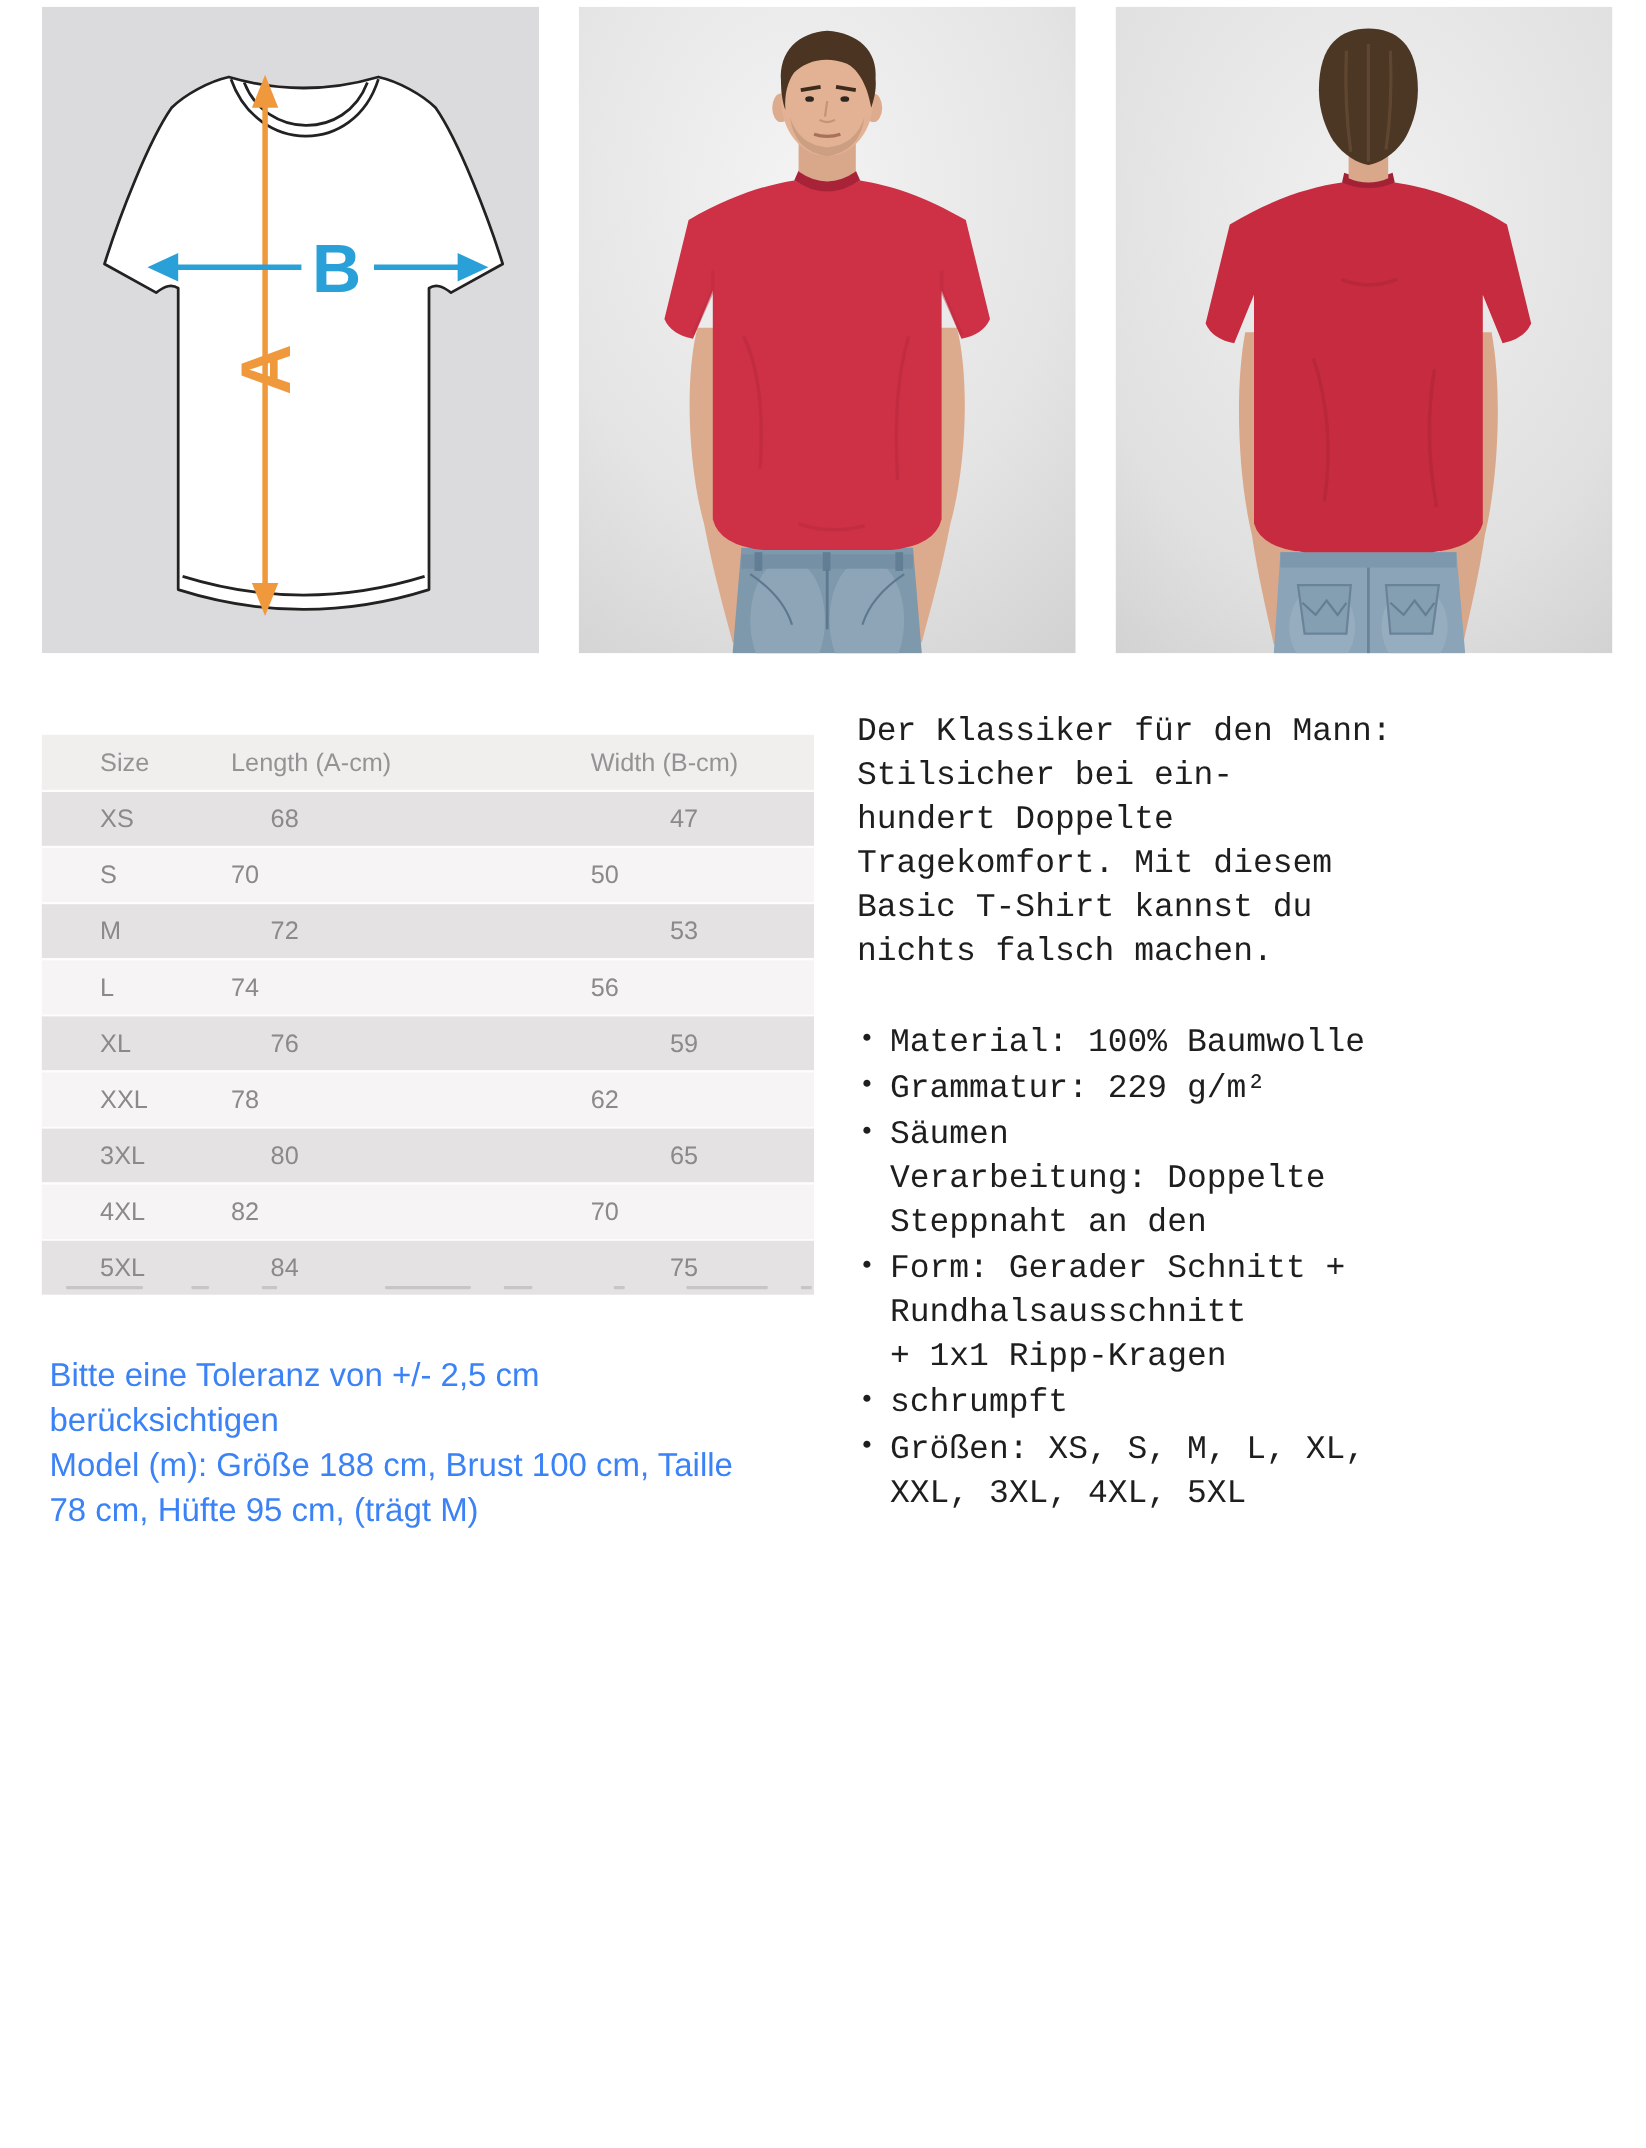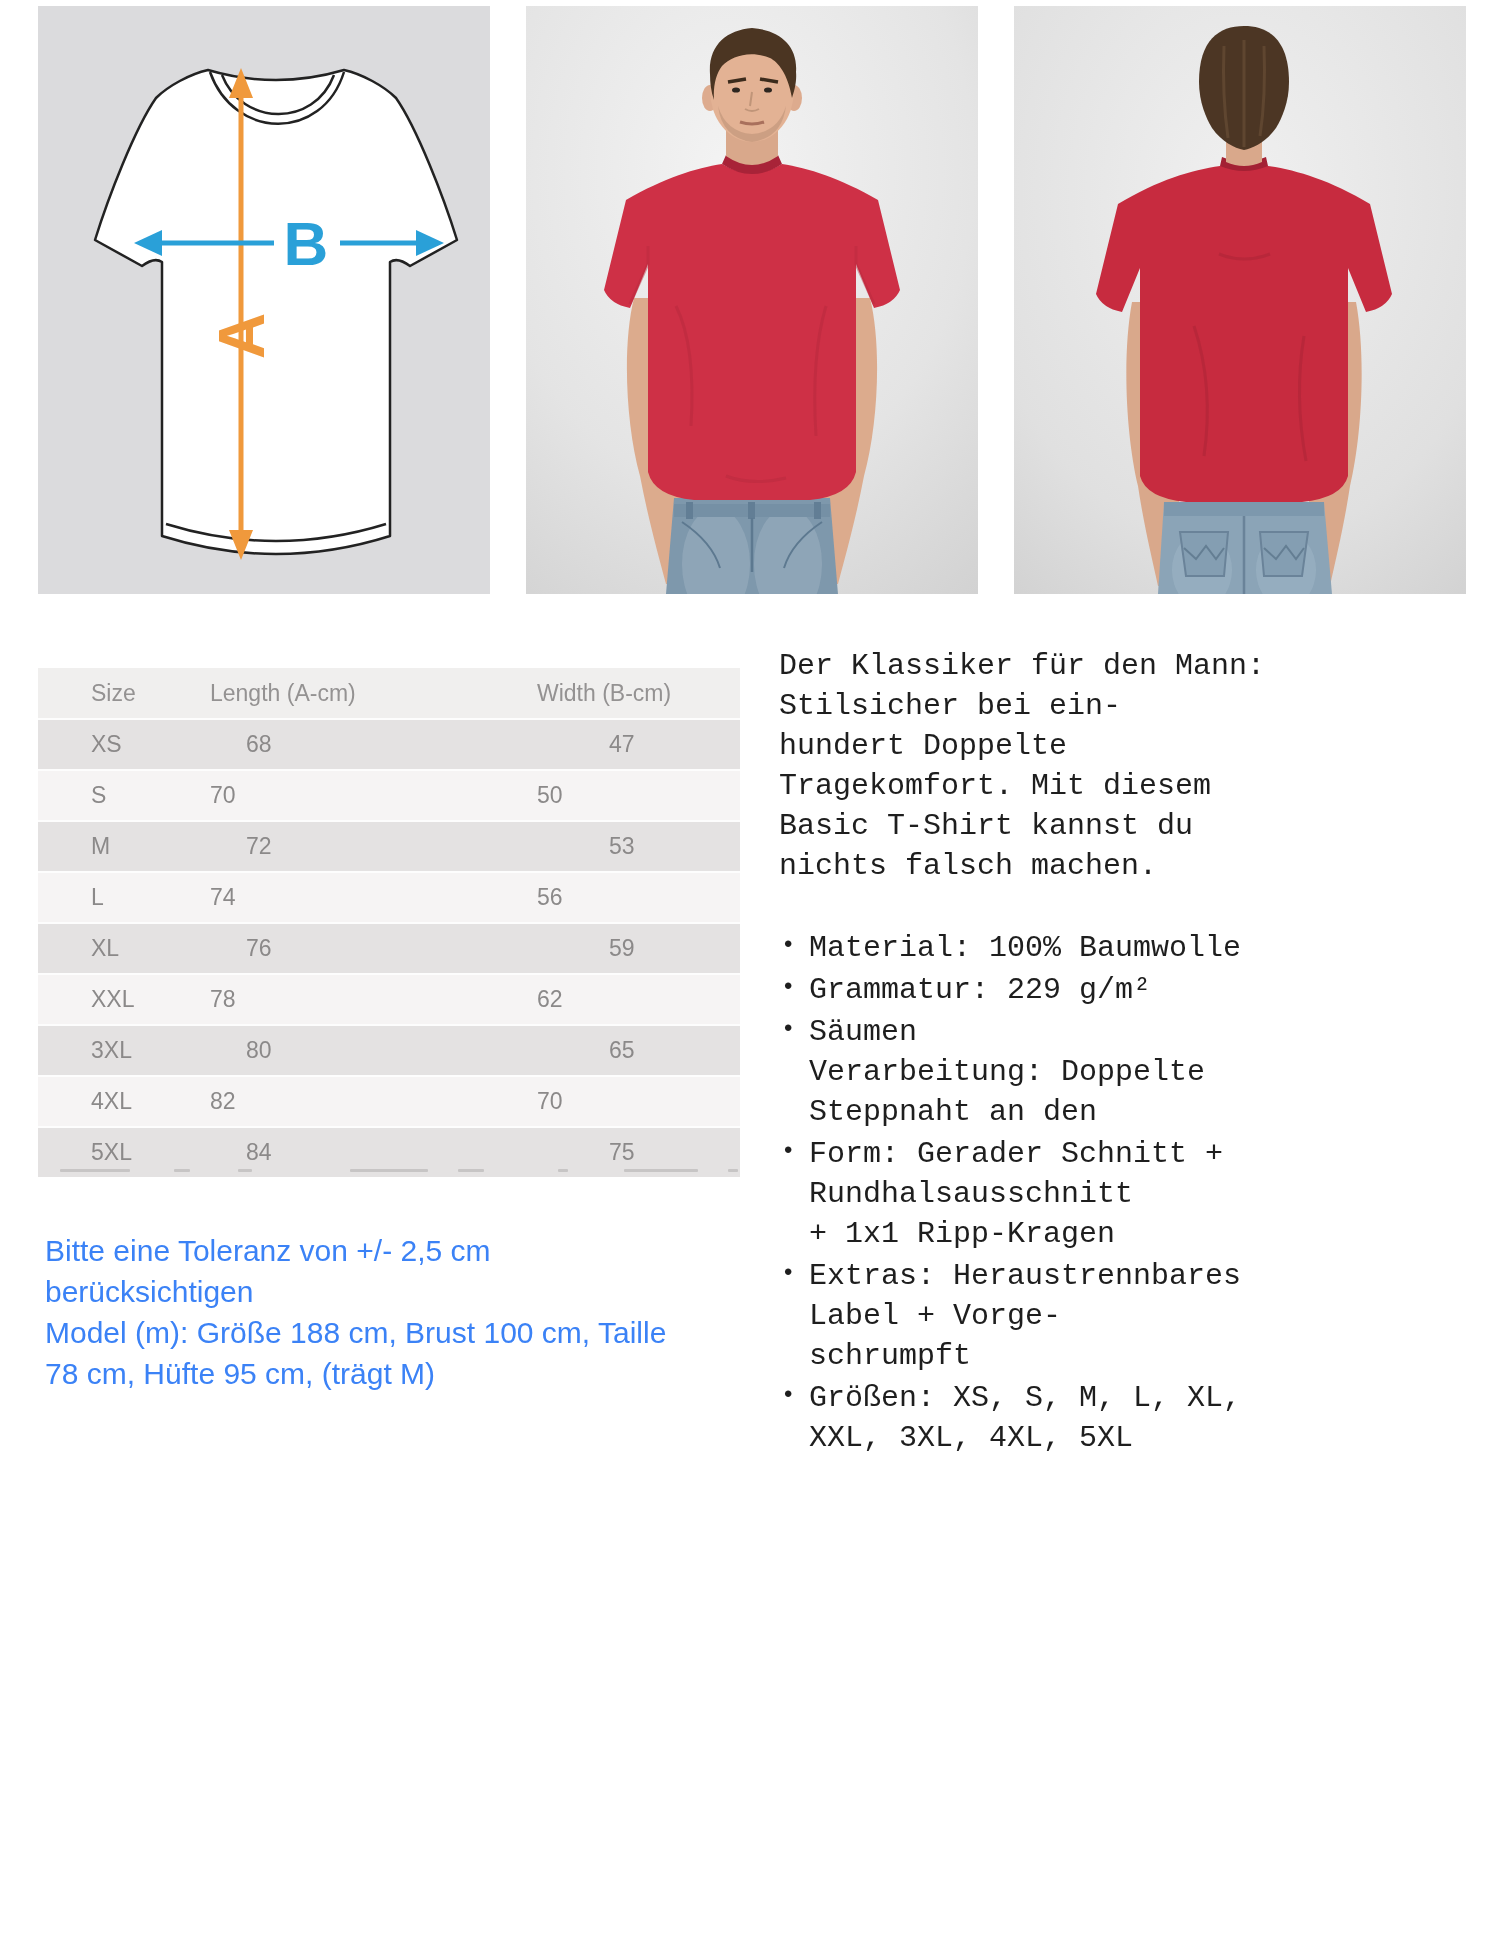--- a/index.html
+++ b/index.html
@@ -267,21 +267,20 @@
         <div>Säumen</div>
         <div>Verarbeitung: Doppelte Steppnaht an den</div>
       </li>
       <li>
         <span class="blt">•</span>
         <div>Form: Gerader Schnitt + Rundhalsausschnitt</div>
         <div>+ 1x1 Ripp-Kragen</div>
       </li>
       <li>
         <span class="blt">•</span>
-        <div>Extras: Heraustrennbares Label + Vorge-</div>
         <div>schrumpft</div>
       </li>
       <li>
         <span class="blt">•</span>
         <div>Größen: XS, S, M, L, XL, XXL, 3XL, 4XL, 5XL</div>
       </li>
     </ul>
 </div>
 
 <div class="footer-note">

